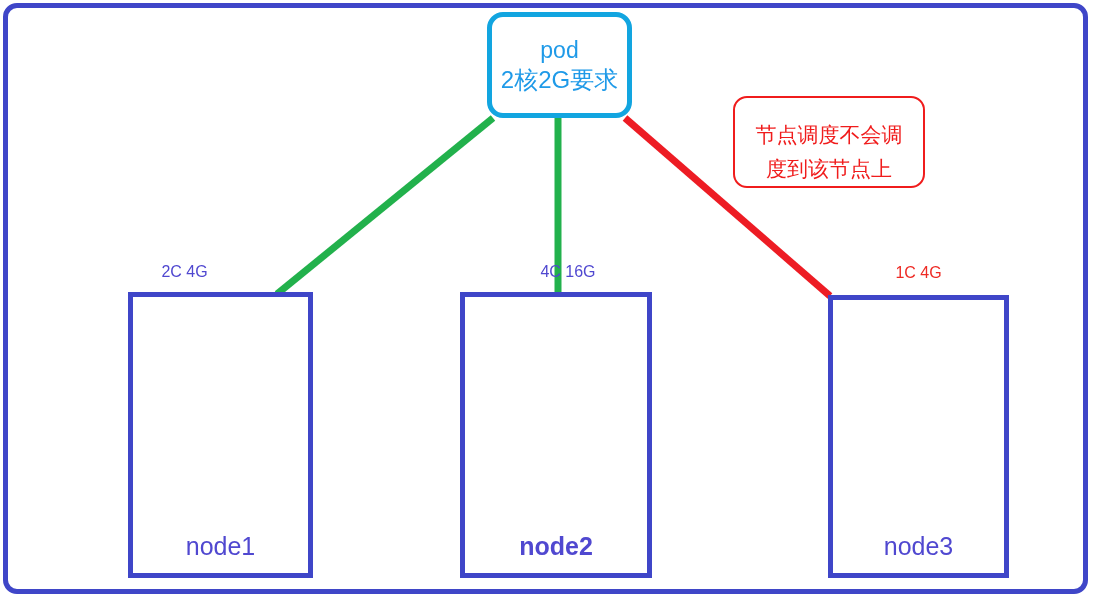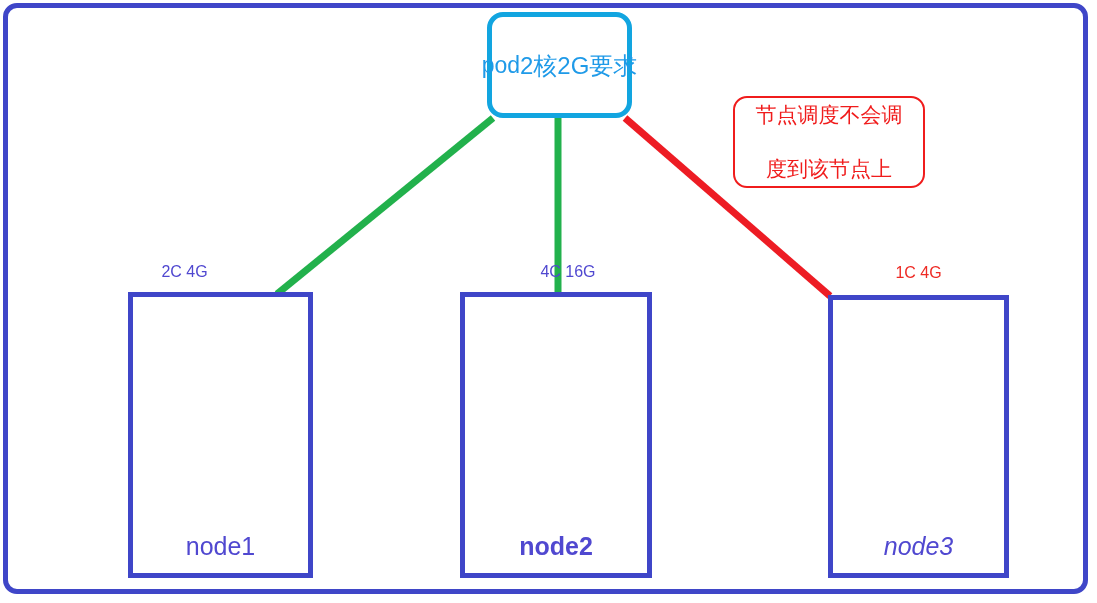--- a/index.html
+++ b/index.html
@@ -45,20 +45,21 @@
     position: absolute;
     left: 487px;
     top: 12px;
     width: 145px;
     height: 106px;
     border: 5px solid #12a5e0;
     border-radius: 16px;
     box-sizing: border-box;
     background: #ffffff;
     display: flex;
+    flex-direction: column;
     align-items: center;
     justify-content: center;
     z-index: 3;
   }
   .pod-line {
     color: #1f9ae8;
     font-size: 23px;
     line-height: 29px;
     white-space: nowrap;
   }
@@ -73,21 +74,21 @@
     top: 96px;
     width: 192px;
     height: 92px;
     border: 2px solid #f01c1c;
     border-radius: 14px;
     box-sizing: border-box;
     background: #ffffff;
     display: flex;
     flex-direction: column;
     align-items: center;
-    justify-content: space-between;
+    justify-content: flex-end;
     z-index: 3;
   }
   .annotation-line {
     color: #f01c1c;
     font-size: 21px;
     line-height: 34px;
     white-space: nowrap;
   }
 
   
@@ -113,21 +114,21 @@
     font-size: 16px;
     white-space: nowrap;
     z-index: 1;
   }
   .spec-blue { color: #5048d0; }
   .spec-red  { color: #ee2a24; }
 
   
   #node1 { left: 92px;  top: 292px; width: 185px; height: 286px; margin-left: 36px; }
   #node2 { left: 460px; top: 292px; width: 192px; height: 286px; font-weight: bold; }
-  #node3 { left: 828px; top: 295px; width: 181px; height: 283px; font-style: italic; }
+  #node3 { left: 828px; top: 295px; width: 181px; height: 283px; }
 
   #spec1 { left: 92px;  top: 263px; width: 185px; }
   #spec2 { left: 472px; top: 263px; width: 192px; text-align: center; }
   #spec3 { left: 828px; top: 264px; width: 181px; }
 </style>
 </head>
 <body>
 
 <div id="canvas">
 

